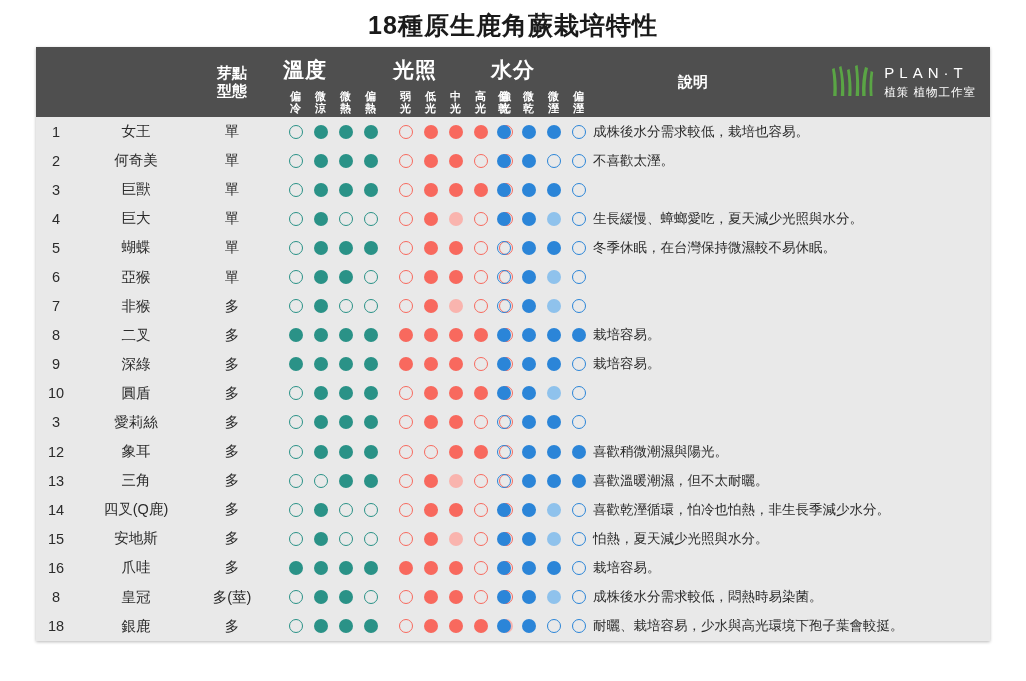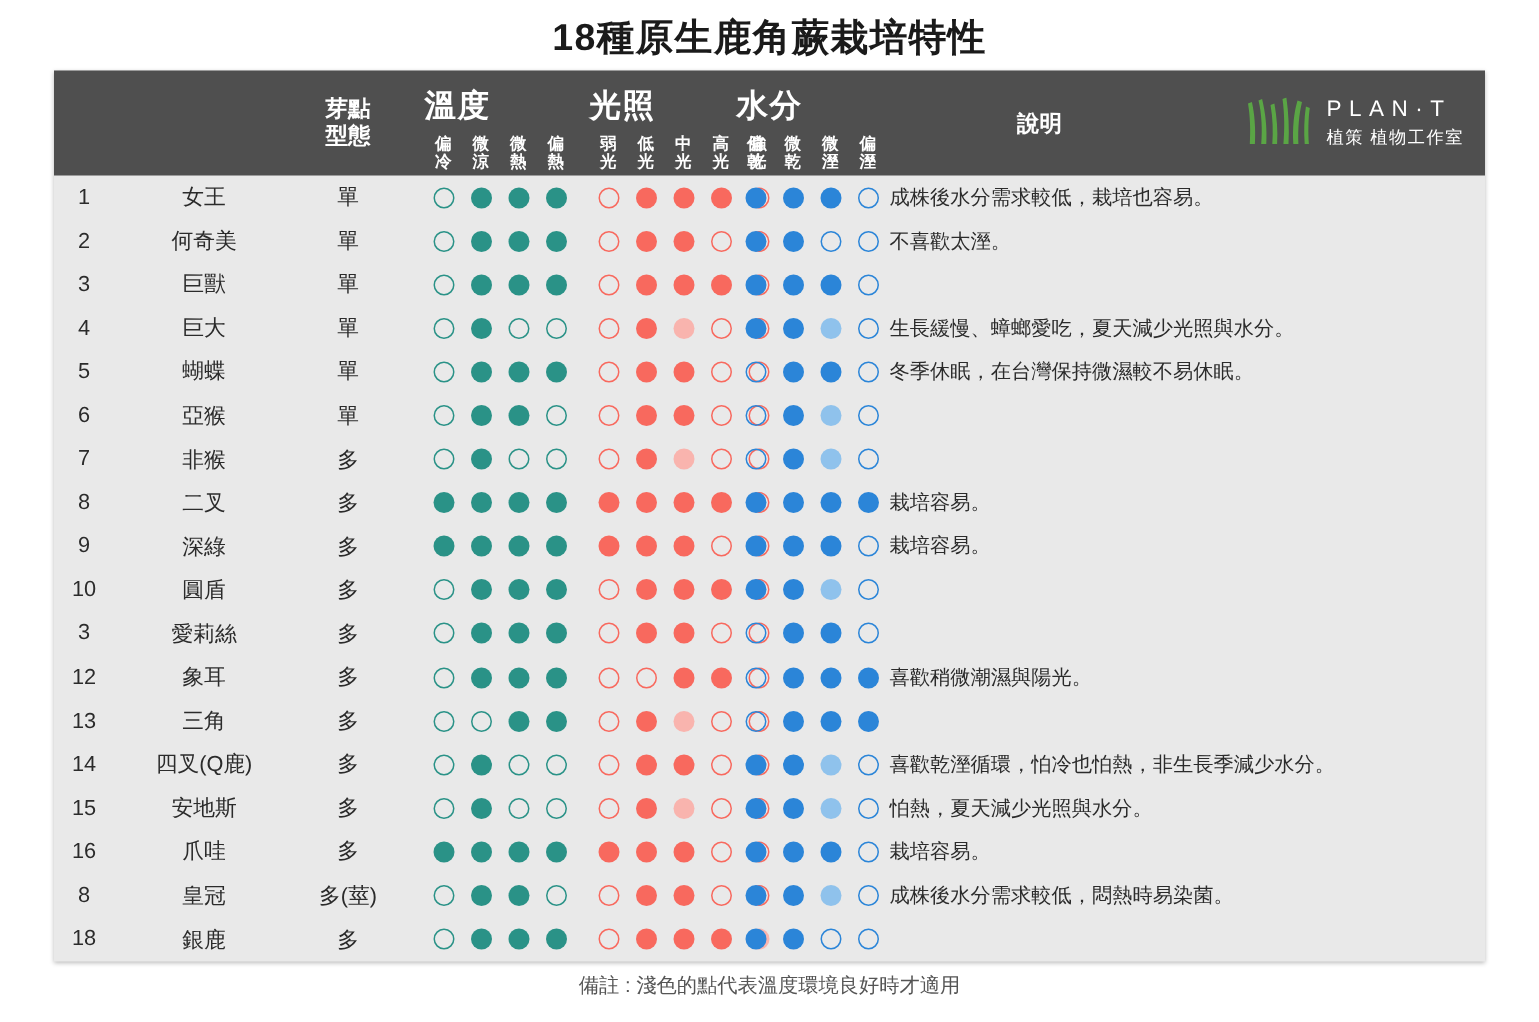--- a/index.html
+++ b/index.html
@@ -562,20 +562,21 @@
             <span class="dot" style="background: rgb(249, 180, 174);"></span>
             <span class="dot" style="background: transparent; border: 1.6px solid rgb(248, 105, 94);"></span>
             <span class="dot" style="background: transparent; border: 1.6px solid rgb(248, 105, 94);"></span>
           </div>
           <div class="dotgrp g-water">
             <span class="dot" style="background: transparent; border: 1.6px solid rgb(43, 133, 216);"></span>
             <span class="dot" style="background: rgb(43, 133, 216);"></span>
             <span class="dot" style="background: rgb(43, 133, 216);"></span>
             <span class="dot" style="background: rgb(43, 133, 216);"></span>
           </div>
+          <div class="c-desc">喜歡溫暖潮濕，但不太耐曬。</div>
         </div>
         <div class="row">
           <div class="c-idx">14</div>
           <div class="c-name">四叉(Q鹿)</div>
           <div class="c-bud">多</div>
           <div class="dotgrp g-temp">
             <span class="dot" style="background: transparent; border: 1.6px solid rgb(42, 146, 135);"></span>
             <span class="dot" style="background: rgb(42, 146, 135);"></span>
             <span class="dot" style="background: transparent; border: 1.6px solid rgb(42, 146, 135);"></span>
             <span class="dot" style="background: transparent; border: 1.6px solid rgb(42, 146, 135);"></span>
@@ -686,19 +687,19 @@
             <span class="dot" style="background: rgb(248, 105, 94);"></span>
             <span class="dot" style="background: rgb(248, 105, 94);"></span>
             <span class="dot" style="background: rgb(249, 180, 174);"></span>
           </div>
           <div class="dotgrp g-water">
             <span class="dot" style="background: rgb(43, 133, 216);"></span>
             <span class="dot" style="background: rgb(43, 133, 216);"></span>
             <span class="dot" style="background: transparent; border: 1.6px solid rgb(43, 133, 216);"></span>
             <span class="dot" style="background: transparent; border: 1.6px solid rgb(43, 133, 216);"></span>
           </div>
+          <div class="c-desc">耐曬、栽培容易，少水與高光環境下孢子葉會較挺。</div>
         </div>
       </div>
 
   </div>
 
-  <div class="footnote">備註 : 淺色的點代表溫度環境良好時才適用</div>
 </div>
 
 </body></html>

